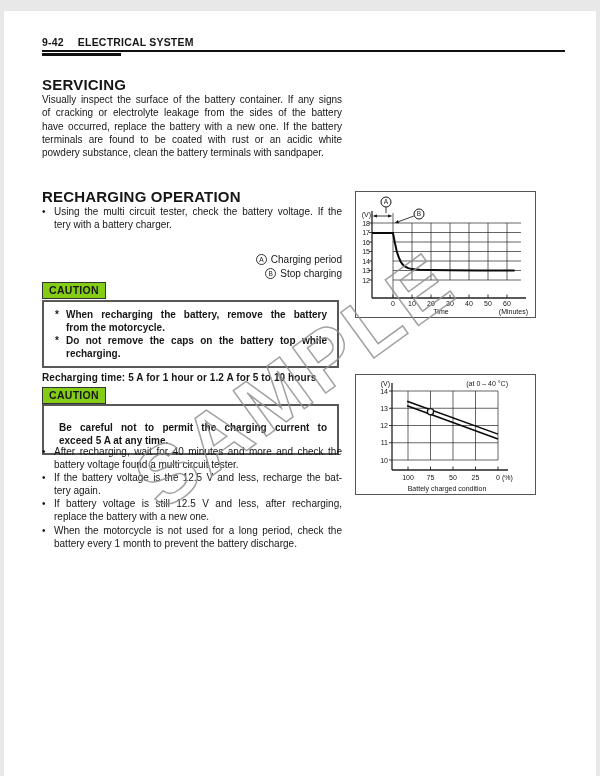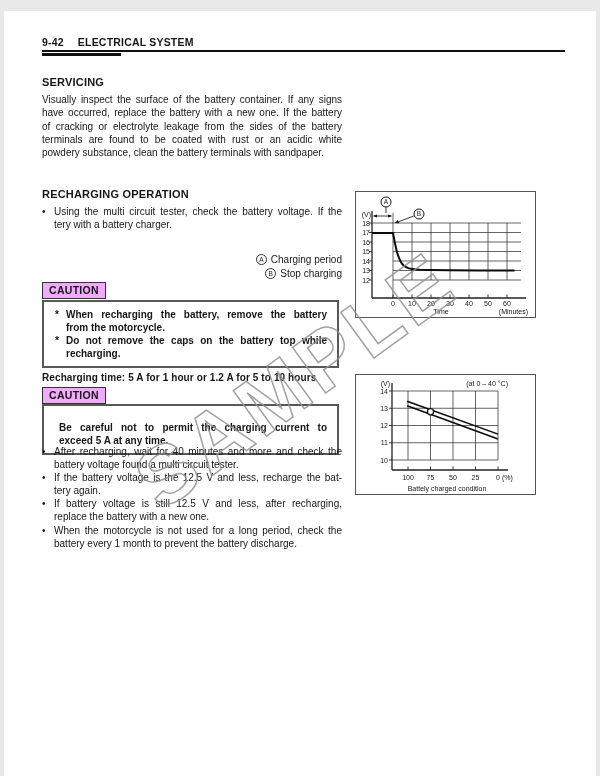--- a/index.html
+++ b/index.html
@@ -3,34 +3,34 @@
 <meta charset="utf-8">
 <style>
   html,body{margin:0;padding:0;background:#e8e8e8;}
   .page{position:relative;width:592px;height:776px;background:#ffffff;
         font-family:"Liberation Sans",sans-serif;color:#161616;overflow:hidden;margin:11px auto;}
   .abs{position:absolute;}
   .hdr{left:38px;top:25px;font-size:10.5px;font-weight:bold;letter-spacing:.2px;}
   .hdr .pgno{margin-right:14px;}
   .rule1{left:38px;top:39px;width:523px;height:2px;background:#101010;}
   .rule2{left:38px;top:42px;width:79px;height:2.5px;background:#101010;}
-  .h1{left:38px;font-size:11px;font-weight:bold;letter-spacing:.2px;white-space:nowrap;}
+  .h1{left:38px;font-size:15px;font-weight:bold;letter-spacing:.2px;white-space:nowrap;}
   .para{left:38px;width:300px;font-size:10px;}
   .para .ln{line-height:13.3px;white-space:nowrap;}
   .jl{text-align:justify;text-align-last:justify;}
   .ll{text-align:left;}
   .bullet-row{display:flex;}
   .bmark{width:12px;flex:0 0 12px;line-height:13.3px;font-size:10px;}
   .blines{flex:1;}
   .legend{left:38px;width:300px;text-align:right;font-size:10px;}
   .lrow{line-height:13.5px;}
   .ckey{display:inline-block;width:9px;height:9px;border:1px solid #333;border-radius:50%;
         font-size:6.5px;line-height:9px;text-align:center;vertical-align:1px;margin-right:4px;}
   .clabel{left:38px;border:1.3px solid #333;padding:1px 6px 2px 6px;font-size:10.5px;
-          font-weight:bold;background:#f0abfc;letter-spacing:.3px;}
+          font-weight:bold;background:#84cc16;letter-spacing:.3px;}
   .cbox{left:38px;width:297px;border:2px solid #585858;box-sizing:border-box;
         background:#fff;font-size:10px;font-weight:bold;}
   .cbox1{padding:6px 10px 6px 11px;}
   .cbox2{padding:15px 10px 6px 15px;}
   .citem{display:flex;}
   .smark{width:11px;flex:0 0 11px;line-height:13px;}
   .clines .ln{line-height:13px;white-space:nowrap;}
   .rtime{left:38px;font-size:10px;font-weight:bold;white-space:nowrap;letter-spacing:.1px;}
   .steps{left:38px;width:300px;font-size:10px;}
   .steps .ln{line-height:13.1px;white-space:nowrap;}
@@ -48,22 +48,22 @@
   <div class="abs hdr">
     <span class="pgno">9-42</span><span>ELECTRICAL SYSTEM</span>
   </div>
   <div class="abs rule1"></div>
   <div class="abs rule2"></div>
 
   <div class="abs h1" style="top:65px">SERVICING</div>
 
   <div class="abs para" style="top:82px">
     <div class="ln jl">Visually inspect the surface of the battery container. If any signs</div>
+    <div class="ln jl">of cracking or electrolyte leakage from the sides of the battery</div>
     <div class="ln jl">have occurred, replace the battery with a new one. If the battery</div>
-    <div class="ln jl">of cracking or electrolyte leakage from the sides of the battery</div>
     <div class="ln jl">terminals are found to be coated with rust or an acidic white</div>
     <div class="ln ll">powdery substance, clean the battery terminals with sandpaper.</div>
   </div>
 
   <div class="abs h1" style="top:177px">RECHARGING OPERATION</div>
 
   <div class="abs para" style="top:194px">
     <div class="bullet-row">
       <span class="bmark">•</span>
       <div class="blines">

